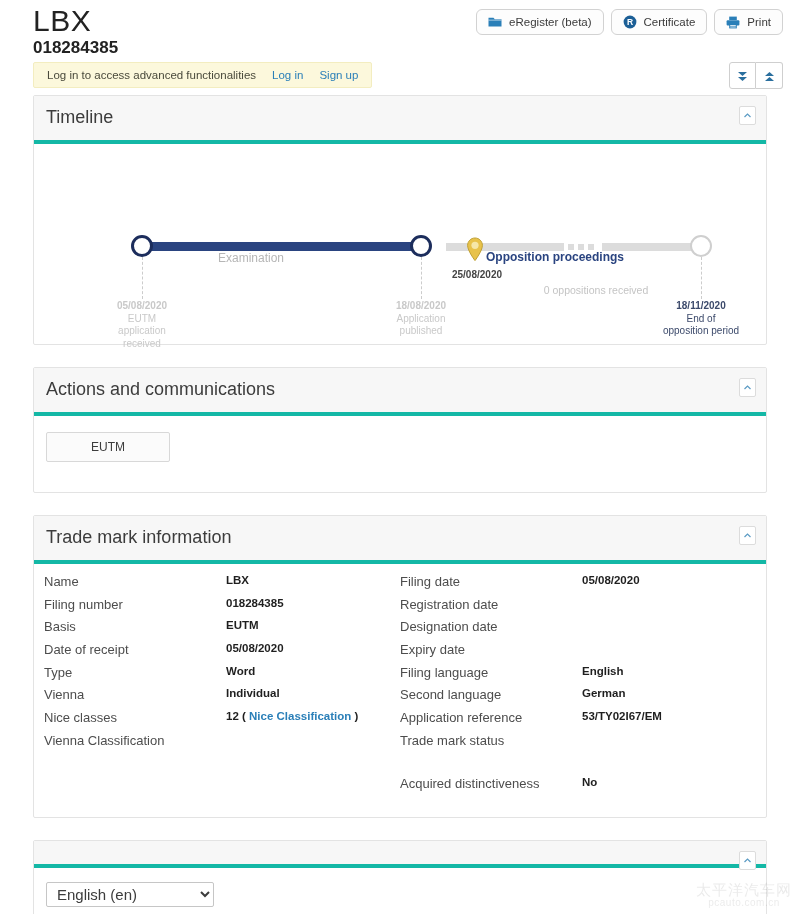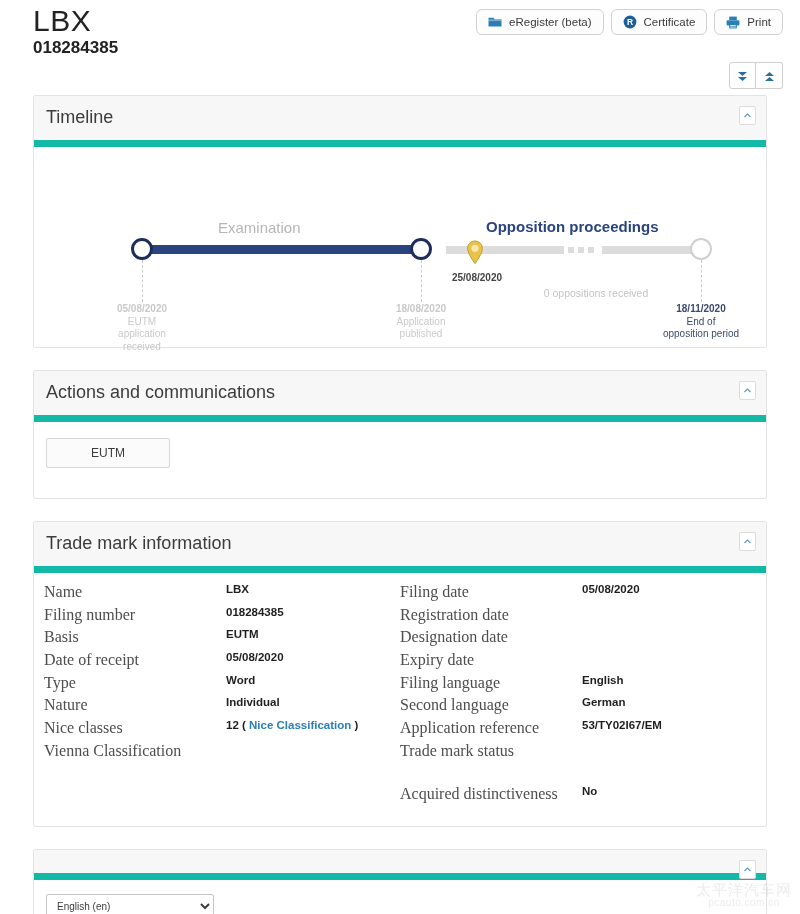--- a/index.html
+++ b/index.html
@@ -54,35 +54,35 @@
   
   .panel {
     margin: 0 33px 22px 33px;
     background: #ffffff;
     border: 1px solid #e3e3e3;
     border-radius: 2px;
   }
   .panel-head {
     position: relative;
     background: #f7f7f7;
-    border-bottom: 7px solid #14b8a6;
+    border-bottom: 4px solid #14b8a6;
     padding: 11px 14px 12px 12px;
   }
   .panel-title { font-size: 18px; font-weight: 400; color: #3c3c3c; }
   .collapse-btn {
     position: absolute; right: 10px; top: 10px;
     width: 17px; height: 19px; border: 1px solid #dcdcdc; background: #fff;
     border-radius: 2px; display: flex; align-items: center; justify-content: center;
     cursor: pointer;
   }
   .panel-body { padding: 14px 12px; }
 
   
   .timeline-wrap { position: relative; height: 172px; }
-  .phase-label { position: absolute; font-size: 15px; }
+  .phase-label { position: absolute; font-size: 12px; margin-top: 35px; }
   .phase-examination { color: #b6b6b6; left: 172px; top: 58px; }
   .phase-opposition { color: #2a4480; font-weight: 600; left: 440px; top: 57px; }
 
   .tl-bar-done {
     position: absolute; left: 92px; top: 84px; width: 284px; height: 9px;
     background: #2a4480; border-radius: 1px;
   }
   .tl-bar-todo-a {
     position: absolute; left: 400px; top: 85px; width: 118px; height: 8px;
     background: #dcdcdc;
@@ -128,36 +128,36 @@
     width: 124px; height: 30px; border: 1px solid #d8d8d8; background: #fbfbfb;
     border-radius: 2px; font-size: 12px; color: #3c3c3c; cursor: pointer;
     display: flex; align-items: center; justify-content: center;
   }
 
   
   .tm-grid { display: flex; padding: 10px 10px 18px 10px; }
   .tm-col { width: 50%; position: relative; }
   .tm-row { display: flex; align-items: flex-start; height: 22.7px; }
   .tm-row.tall { height: 43px; }
-  .tm-key { width: 182px; font-size: 16px; color: #4d4d4d; flex: none; font-family: Liberation Serif, serif; }
+  .tm-key { width: 182px; font-size: 13px; color: #4d4d4d; flex: none; }
   .tm-val { font-size: 11.5px; color: #1f1f1f; font-weight: bold; }
   .tm-val .nice-link { color: #2a7fb8; font-weight: bold; cursor: pointer; margin-top: 12px; }
   .tm-val .plain { font-weight: bold; }
   .status-cell { display: flex; align-items: center; gap: 10px; }
   .status-badge {
     width: 27px; height: 27px; border-radius: 50%; border: 2px solid #28a745;
     display: flex; align-items: center; justify-content: center; background: #fff;
     margin-top: -4px;
   }
 
   
   .goods-body { padding: 14px 12px 10px 12px; }
   .lang-select {
     width: 168px; height: 25px; border: 1px solid #c6c6c6; background: #fff;
-    font-size: 10px; color: #3c3c3c; font-family: "Liberation Sans", sans-serif;
+    font-size: 15px; color: #3c3c3c; font-family: "Liberation Sans", sans-serif;
     padding-left: 6px; border-radius: 2px; cursor: pointer;
   }
 
   
   .watermark {
     position: absolute; right: 8px; bottom: 6px;
     text-align: center; opacity: .17; pointer-events: none;
     color: #8a8a8a; line-height: 1.05;
   }
   .watermark .w1 { font-size: 15px; letter-spacing: 1px; }
@@ -204,20 +204,25 @@
             <rect x="4.2" y="10.6" width="5.6" height="0.8" fill="#fff"></rect>
           </svg>
         </span>
         <span>Print</span>
       </div>
 
     </div>
   </div>
 
   <div class="notice-row">
+    <div class="notice">
+      <span>Log in to access advanced functionalities</span>
+      <a>Log in</a>
+      <a>Sign up</a>
+    </div>
 
     <div class="expander-group">
       <div class="exp-btn">
         <span class="ico">
           <svg width="13" height="14" viewBox="0 0 13 14">
             <path d="M2 3l4.5 4L11 3z" fill="#2a6f9e"></path>
             <path d="M2 8l4.5 4L11 8z" fill="#2a6f9e"></path>
           </svg>
         </span>
       </div>
@@ -338,21 +343,21 @@
         </div>
         <div class="tm-row">
           <span class="tm-key">Date of receipt</span>
           <span class="tm-val">05/08/2020</span>
         </div>
         <div class="tm-row">
           <span class="tm-key">Type</span>
           <span class="tm-val">Word</span>
         </div>
         <div class="tm-row">
-          <span class="tm-key">Nature</span>
+          <span class="tm-key">Vienna</span>
           <span class="tm-val">Individual</span>
         </div>
         <div class="tm-row">
           <span class="tm-key">Nice classes</span>
           <span class="tm-val"><span class="plain">12 (</span>
             <span class="nice-link">Nice Classification</span>
             <span class="plain">)</span>
           </span>
         </div>
         <div class="tm-row">

